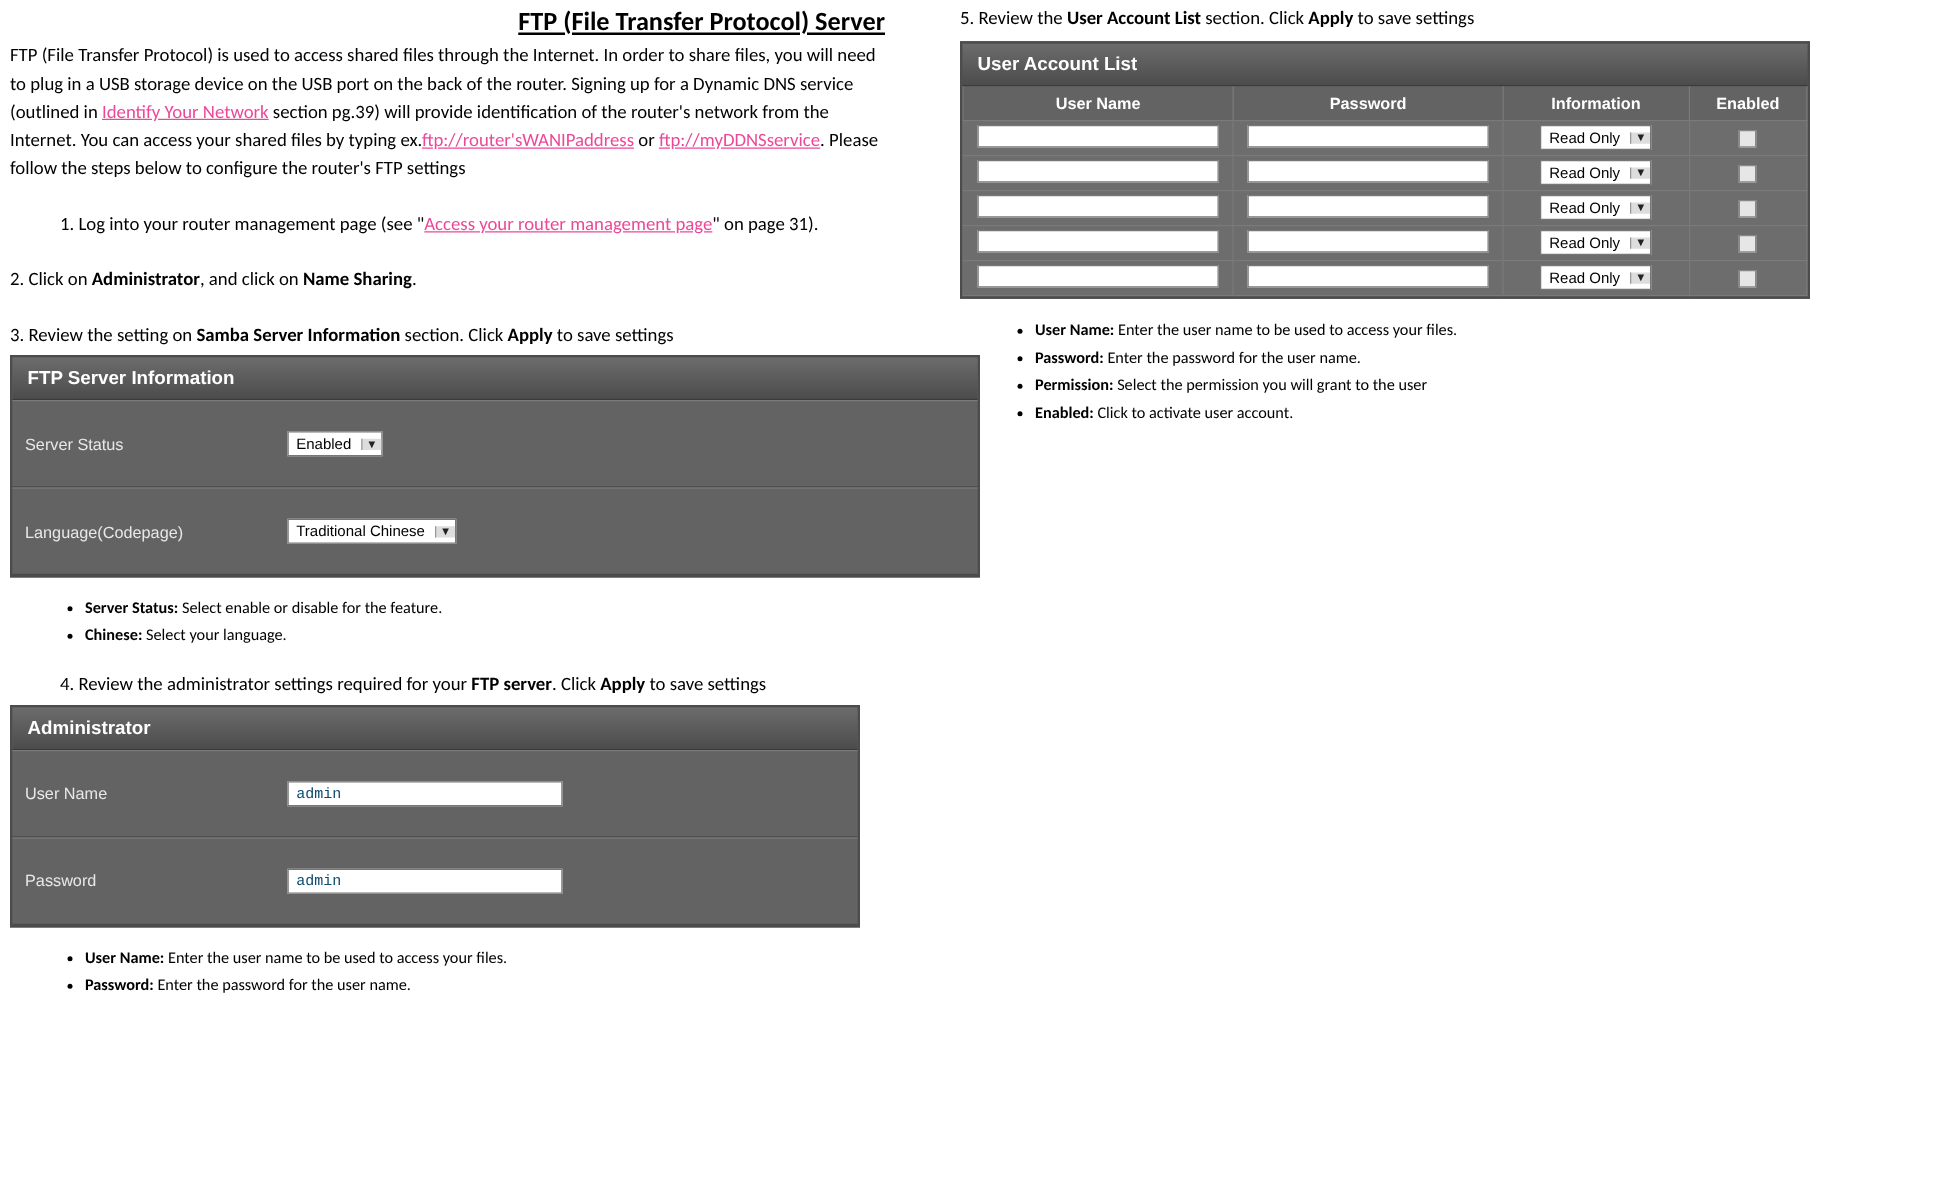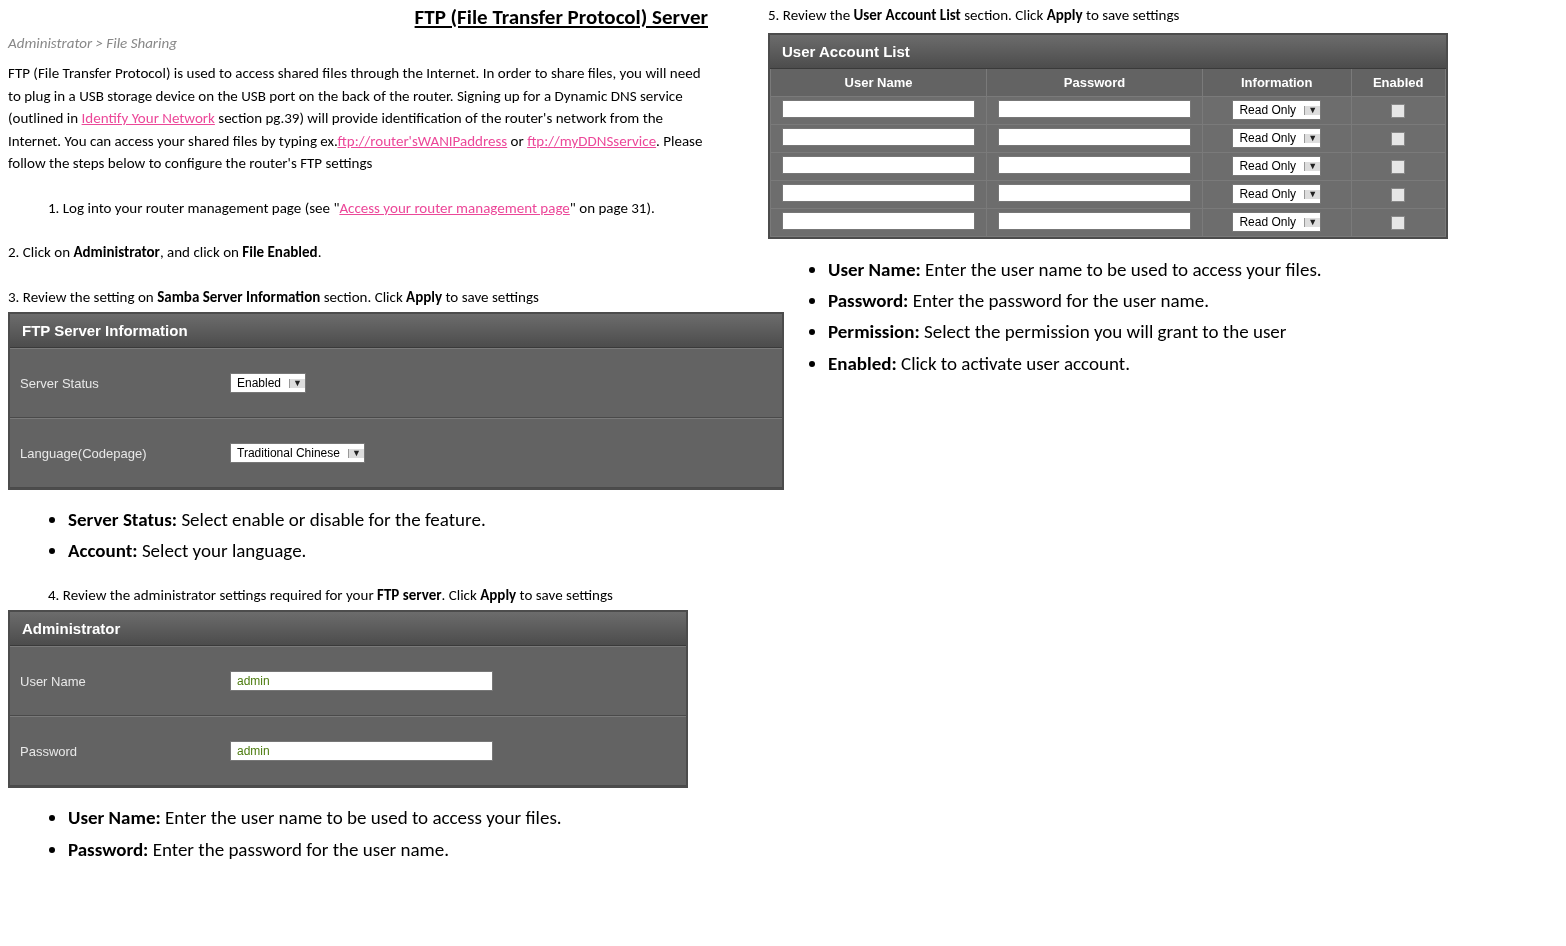--- a/index.html
+++ b/index.html
@@ -49,21 +49,21 @@
       padding-left: 18px;
       text-indent: -18px;
       margin-left: 40px;
     }
     b { font-weight: bold; }
     ul.bullets {
       list-style: disc;
       padding-left: 60px;
       margin-top: 15px;
       margin-bottom: 18px;
-      font-size: 19px;
+      font-size: 13px;
       line-height: 1.55;
     }
     ul.bullets li { margin-bottom: 2px; }
     
     .panel {
       border: 2px solid #4c4c4c;
       background: #636363;
       color: #fff;
       font-family: Verdana, Arial, sans-serif;
       font-size: 13px;
@@ -103,27 +103,27 @@
       border-left: 1px solid #999;
       width: 16px;
       display: flex;
       align-items: center;
       justify-content: center;
       font-size: 9px;
       color: #222;
     }
     .txt {
       background: #fff;
-      color: #4d7c0f;
+      color: #0c4a6e;
       border: 1px solid #777;
       display: inline-block;
       padding: 3px 6px;
-      font-family: Liberation Sans, sans-serif;
+      font-family: Liberation Mono, monospace;
       font-size: 12px;
-      width: 263px;
+      width: 220px;
       line-height: 1;
     }
     
     .ua-panel {
       border: 2px solid #4c4c4c;
       background: #555;
       color: #fff;
       font-family: Verdana, Arial, sans-serif;
       font-size: 13px;
       margin: 6px 0 16px 0;
@@ -145,32 +145,31 @@
     .chk {
       width: 14px; height: 14px; background: #e6e6e6; border: 1px solid #888; display: inline-block; vertical-align: middle;
     }
   </style>
 </head>
 <body>
 
 <div class="columns">
   <div class="col">
     <h1>FTP (File Transfer Protocol) Server</h1>
-    <div class="breadcrumb">Administrator &gt; File Sharing</div>
 
     <p class="intro">
       <span>FTP (File Transfer Protocol) is used to access shared files through the Internet. In order to share files, you will need to plug in a USB storage device on the USB port on the back of the router. Signing up for a Dynamic DNS service (outlined in </span><a href="#">Identify Your Network</a><span> section pg.39) will provide identification of the router's network from the Internet. You can access your shared files by typing ex.</span><a href="#">ftp://router'sWANIPaddress</a><span> or </span><a href="#">ftp://myDDNSservice</a><span>. Please follow the steps below to configure the router's FTP settings</span>
     </p>
 
     <p class="step step-indent">
       <span>1. Log into your router management page (see "</span><a href="#">Access your router management page</a><span>" on page 31).</span>
     </p>
 
     <p class="step">
-      <span>2. Click on </span><b>Administrator</b><span>, and click on </span><b>File Enabled</b><span>.</span>
+      <span>2. Click on </span><b>Administrator</b><span>, and click on </span><b>Name Sharing</b><span>.</span>
     </p>
 
     <p class="step" style="margin-bottom:4px">
       <span>3. Review the setting on </span><b>Samba Server Information</b><span> section. Click </span><b>Apply</b><span> to save settings</span>
     </p>
 
     <div class="panel" style="width:776px">
       <div class="panel-title">FTP Server Information</div>
       <div class="panel-row">
         <div class="lbl">Server Status</div>
@@ -187,21 +186,21 @@
           <span class="dd">
             <span class="dd-text">Traditional Chinese</span>
             <span class="dd-arrow">▼</span>
           </span>
         </div>
       </div>
     </div>
 
     <ul class="bullets">
       <li><b>Server Status:</b><span> Select enable or disable for the feature.</span></li>
-      <li><b>Account:</b><span> Select your language.</span></li>
+      <li><b>Chinese:</b><span> Select your language.</span></li>
     </ul>
 
     <p class="step step-indent" style="margin-bottom:4px">
       <span>4. Review the administrator settings required for your </span><b>FTP server</b><span>. Click </span><b>Apply</b><span> to save settings</span>
     </p>
 
     <div class="panel" style="width:680px">
       <div class="panel-title">Administrator</div>
       <div class="panel-row">
         <div class="lbl">User Name</div>

